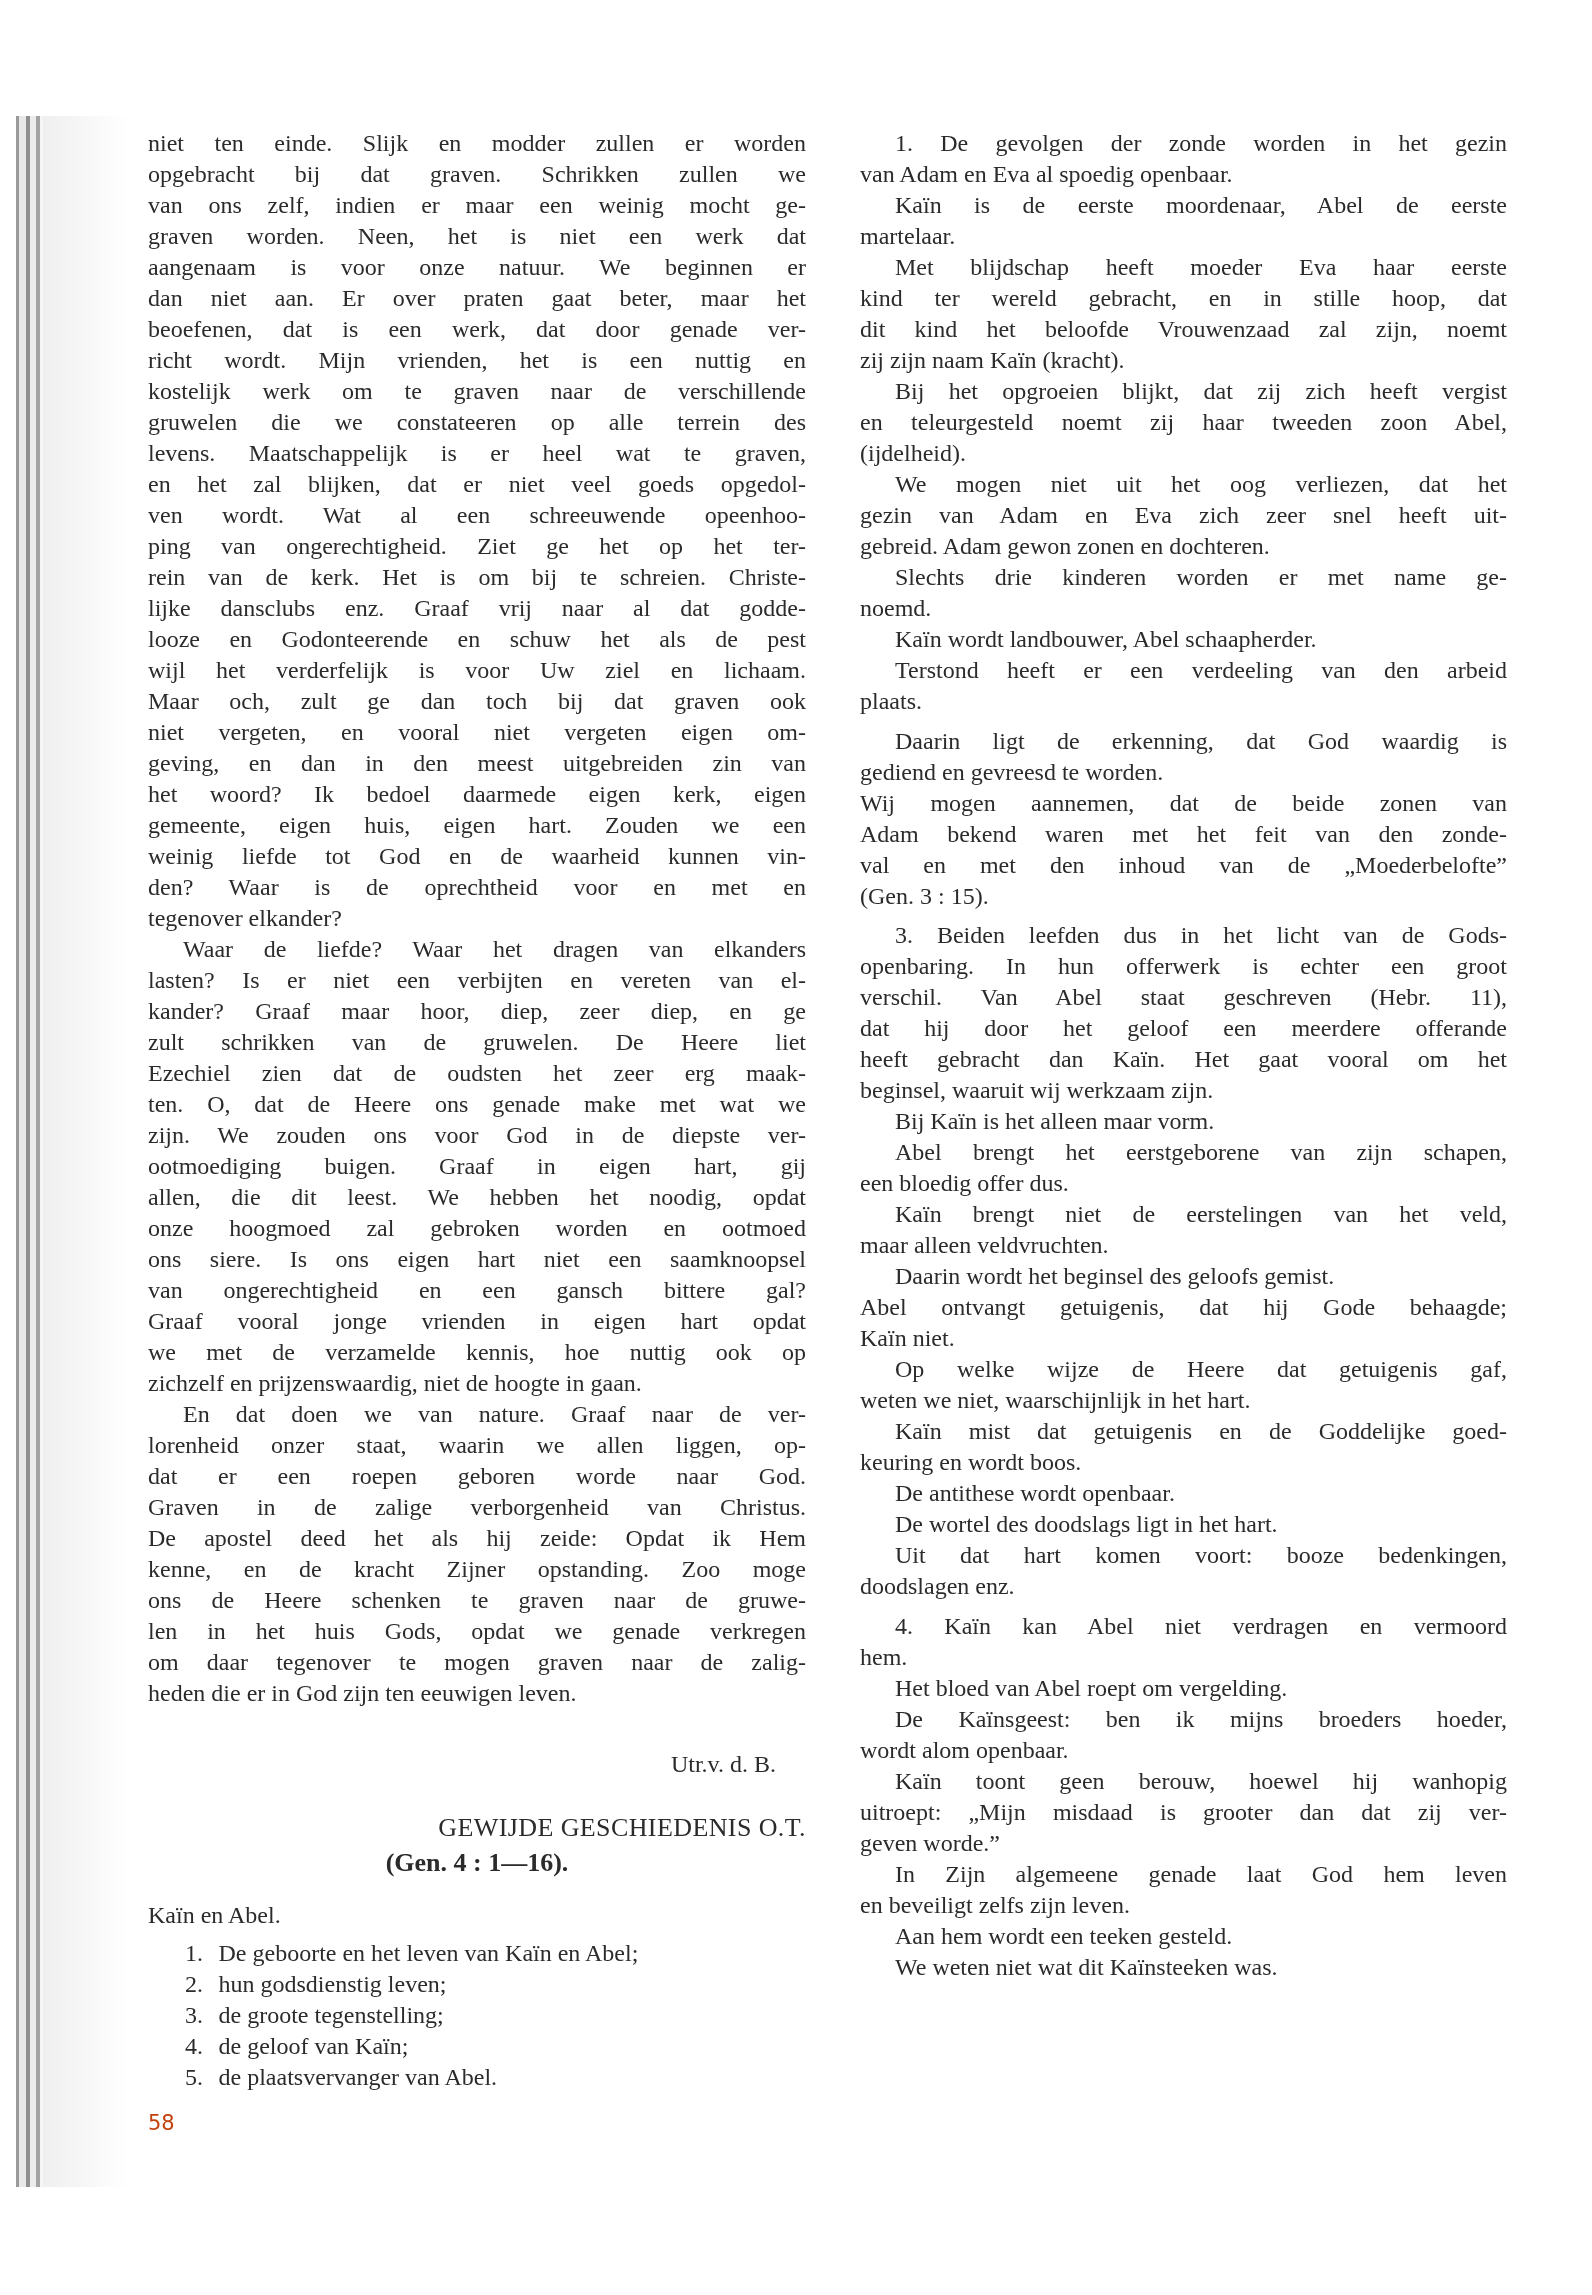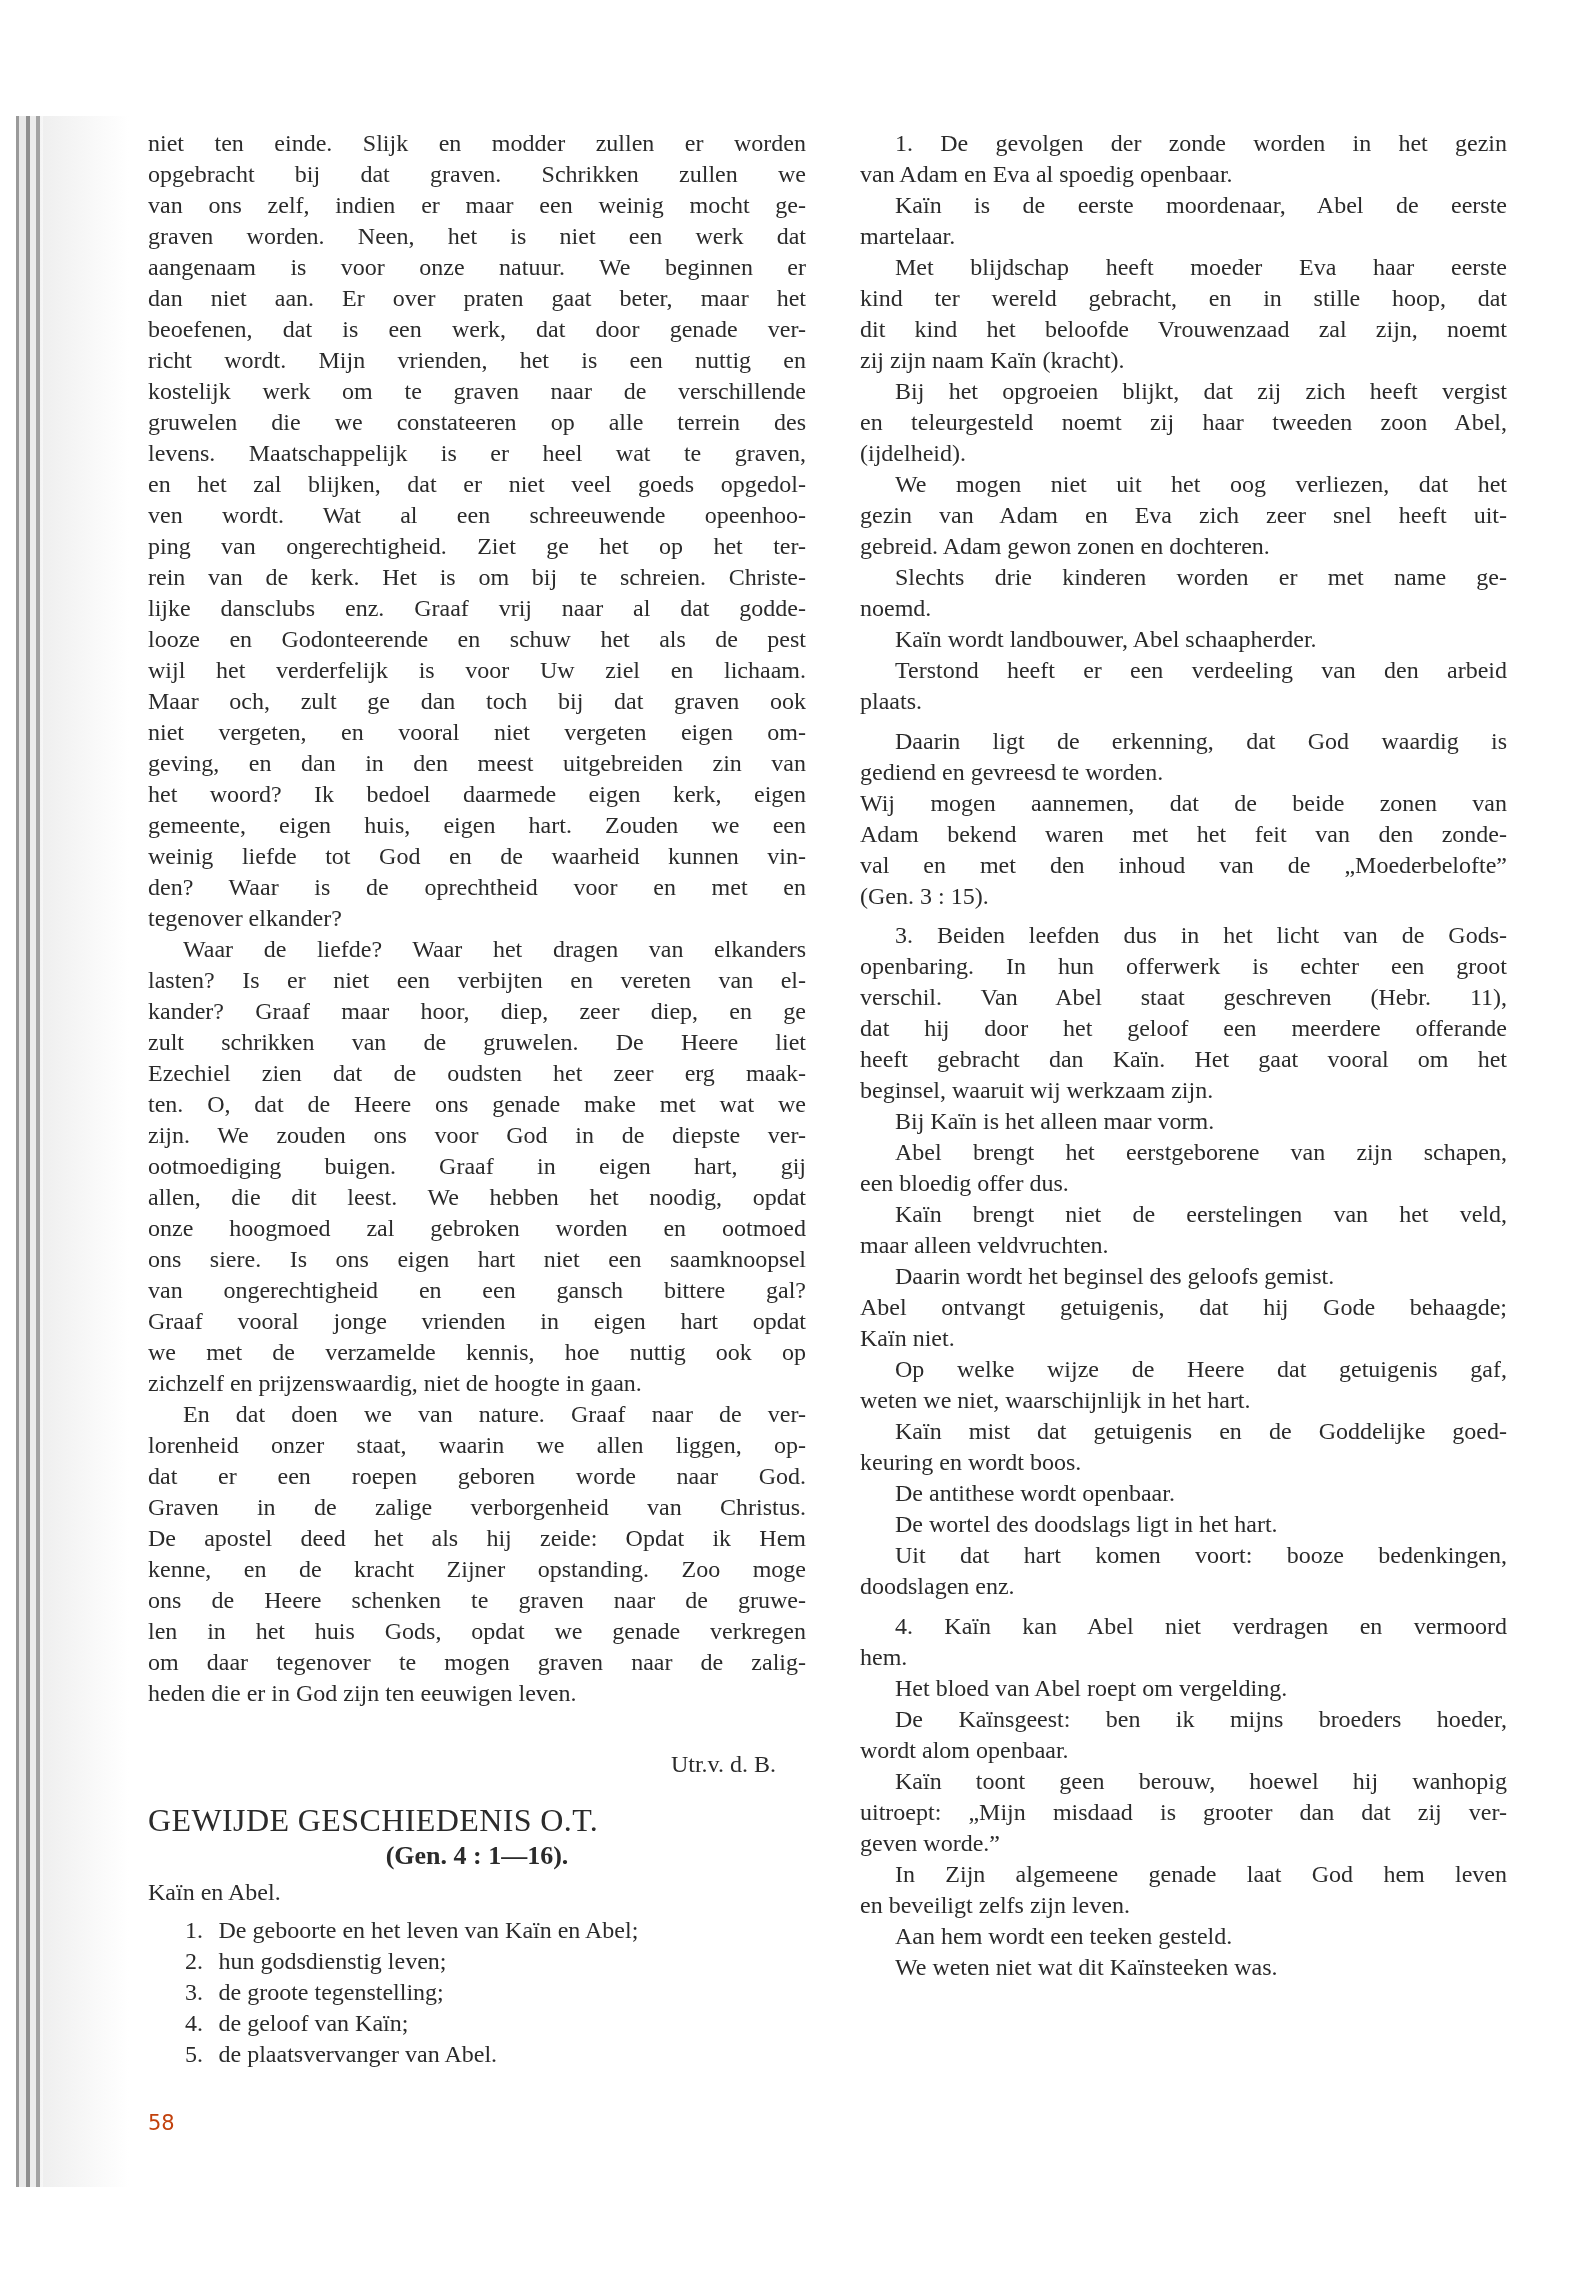--- a/index.html
+++ b/index.html
@@ -12,23 +12,23 @@
   .shade { position: absolute; top: 116px; left: 43px; width: 86px; height: 2071px;
     background: linear-gradient(to right, #efefef, #ffffff); }
   .col { position: absolute; top: 128px; font-size: 24px; line-height: 31px; }
   .col.left { left: 148px; width: 658px; }
   .col.right { left: 860px; width: 647px; }
   .ln { display: block; white-space: nowrap; text-align: justify; text-align-last: justify; height: 31px; }
   .ln.last { text-align-last: left; }
   .ln.ind { padding-left: 35px; }
   .gap { display: block; height: 8.6px; }
   .sign { display: flex; justify-content: flex-end; padding: 0 30px 0 35px; height: 31px; margin-top: 40px; }
-  .h-title { display: block; text-align: left; font-size: 32px; letter-spacing: 0.4px; margin-top: 25px; height: 35px; }
+  .h-title { display: block; text-align: right; font-size: 26px; letter-spacing: 0.4px; margin-top: 32px; height: 35px; }
   .h-ref { display: block; text-align: center; font-size: 26px; font-weight: bold; height: 35px; }
-  .h-sub { display: block; font-size: 24px; height: 38px; margin-top: 2px; }
+  .h-sub { display: block; font-size: 24px; height: 38px; margin-top: 18px; }
   .toc { display: block; height: 31px; white-space: nowrap; }
   .toc .num { display: inline-block; width: 55px; text-align: right; padding-right: 15.5px; }
   .pagenum { position: absolute; left: 148px; top: 2111px; font-size: 21px; color: #c2410c; font-family: "DejaVu Sans", sans-serif; }
 </style>
 </head>
 <body>
 
 <div class="binding"></div>
 <div class="shade"></div>
 

